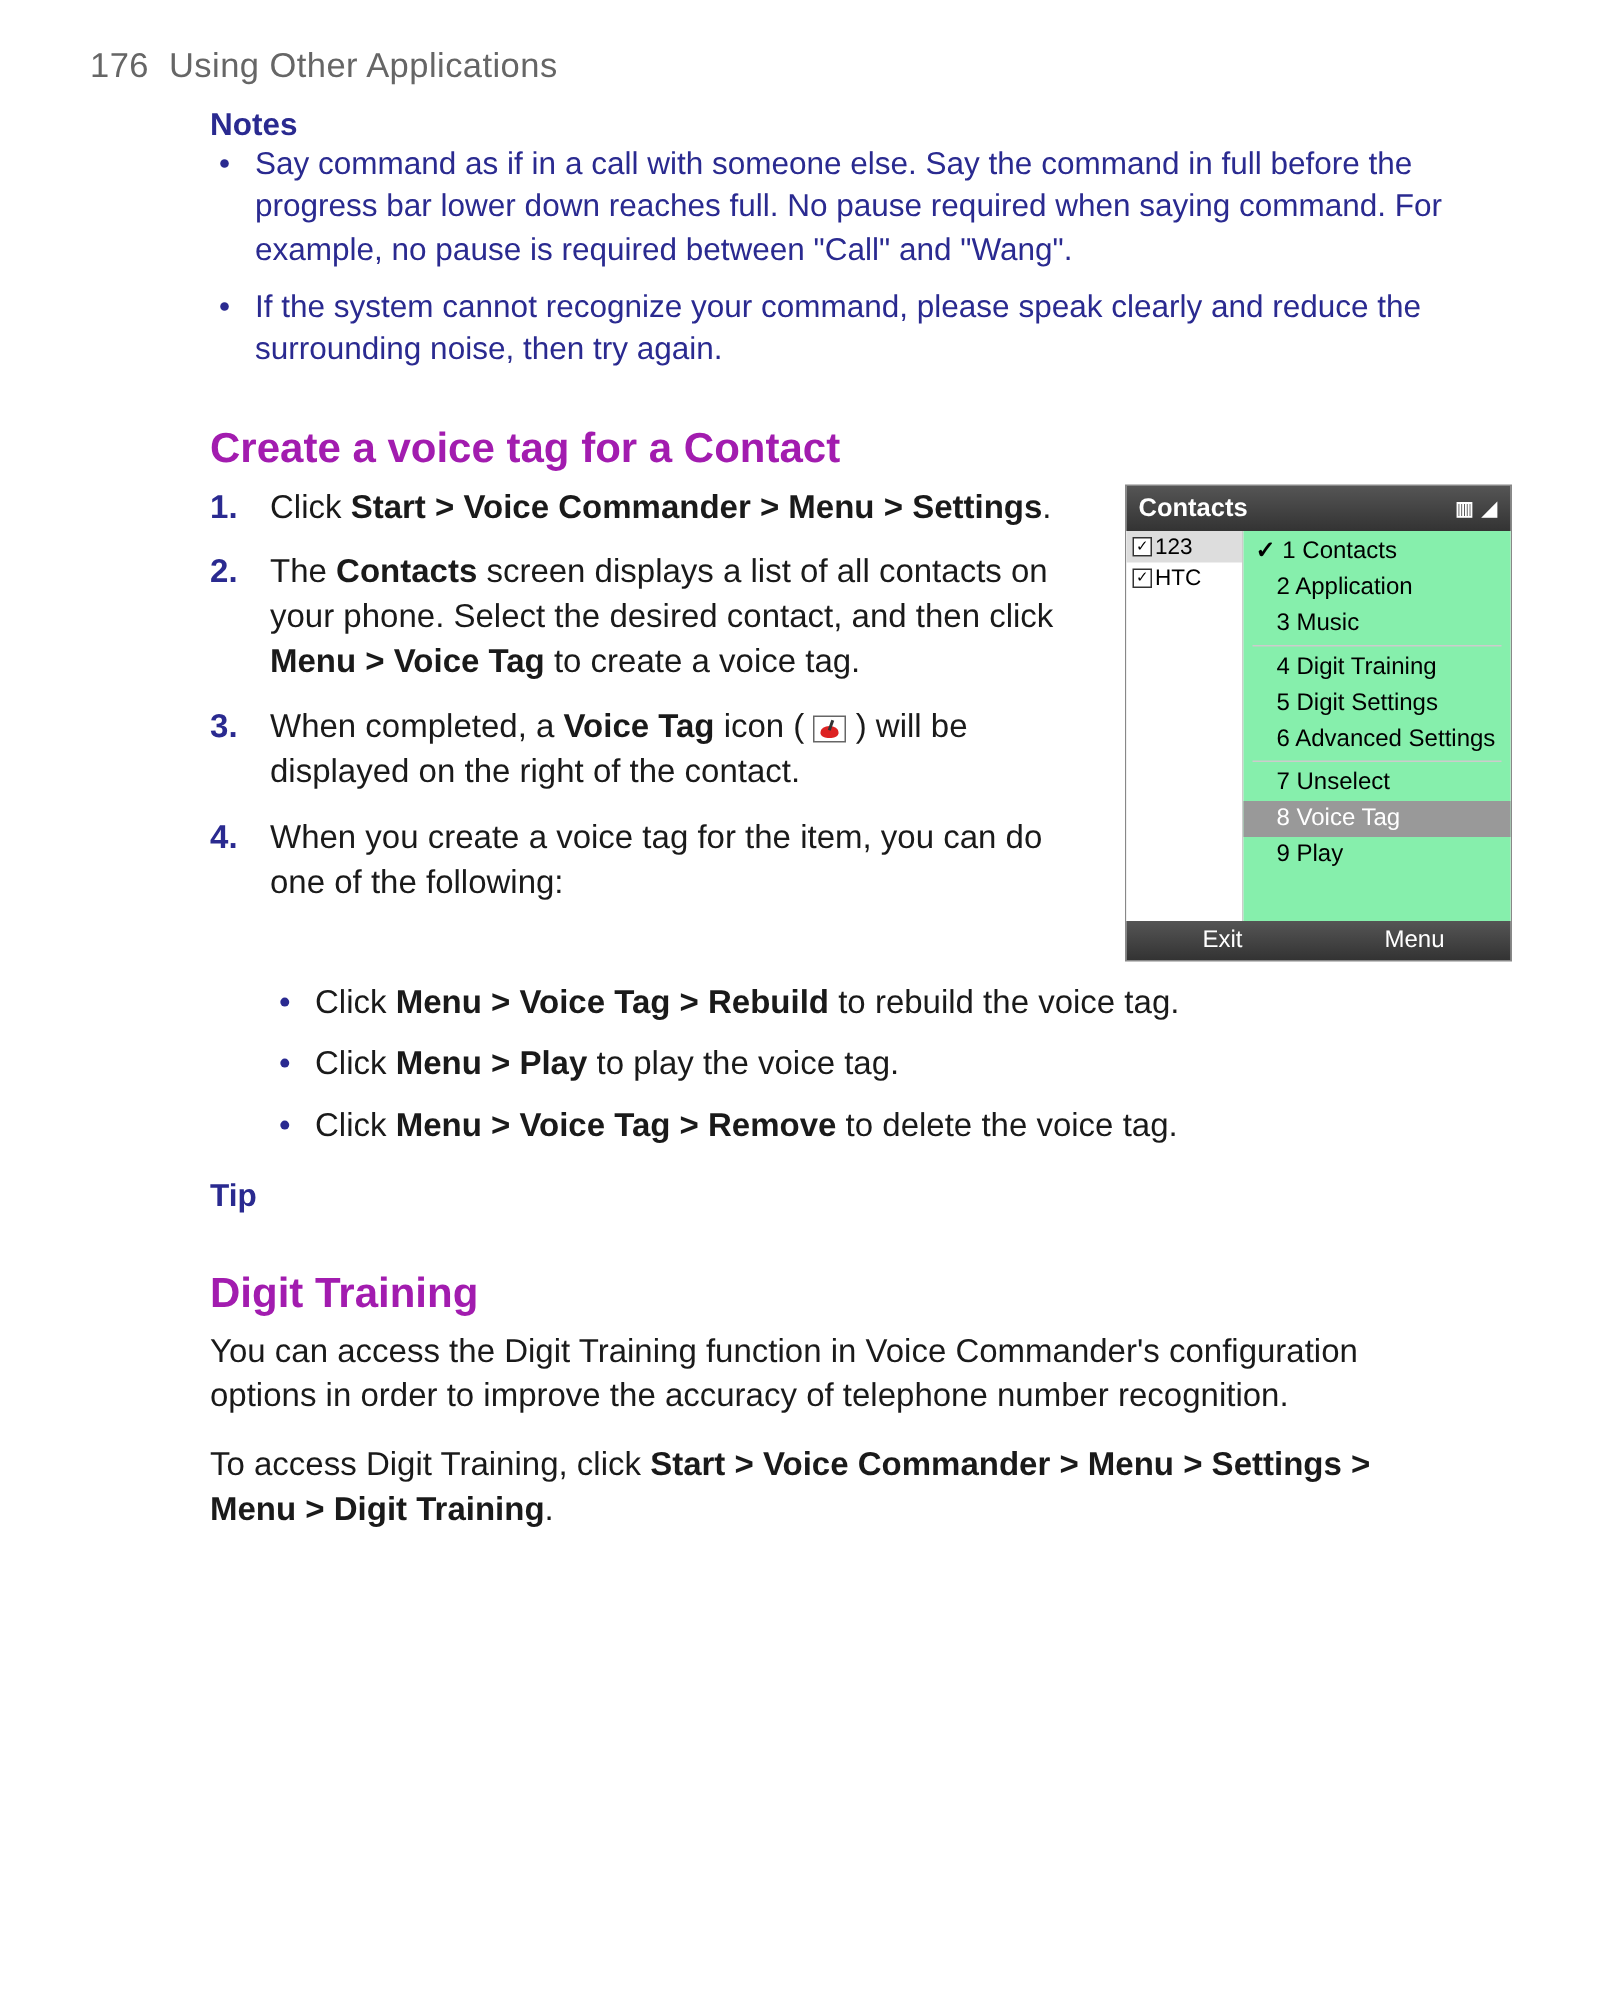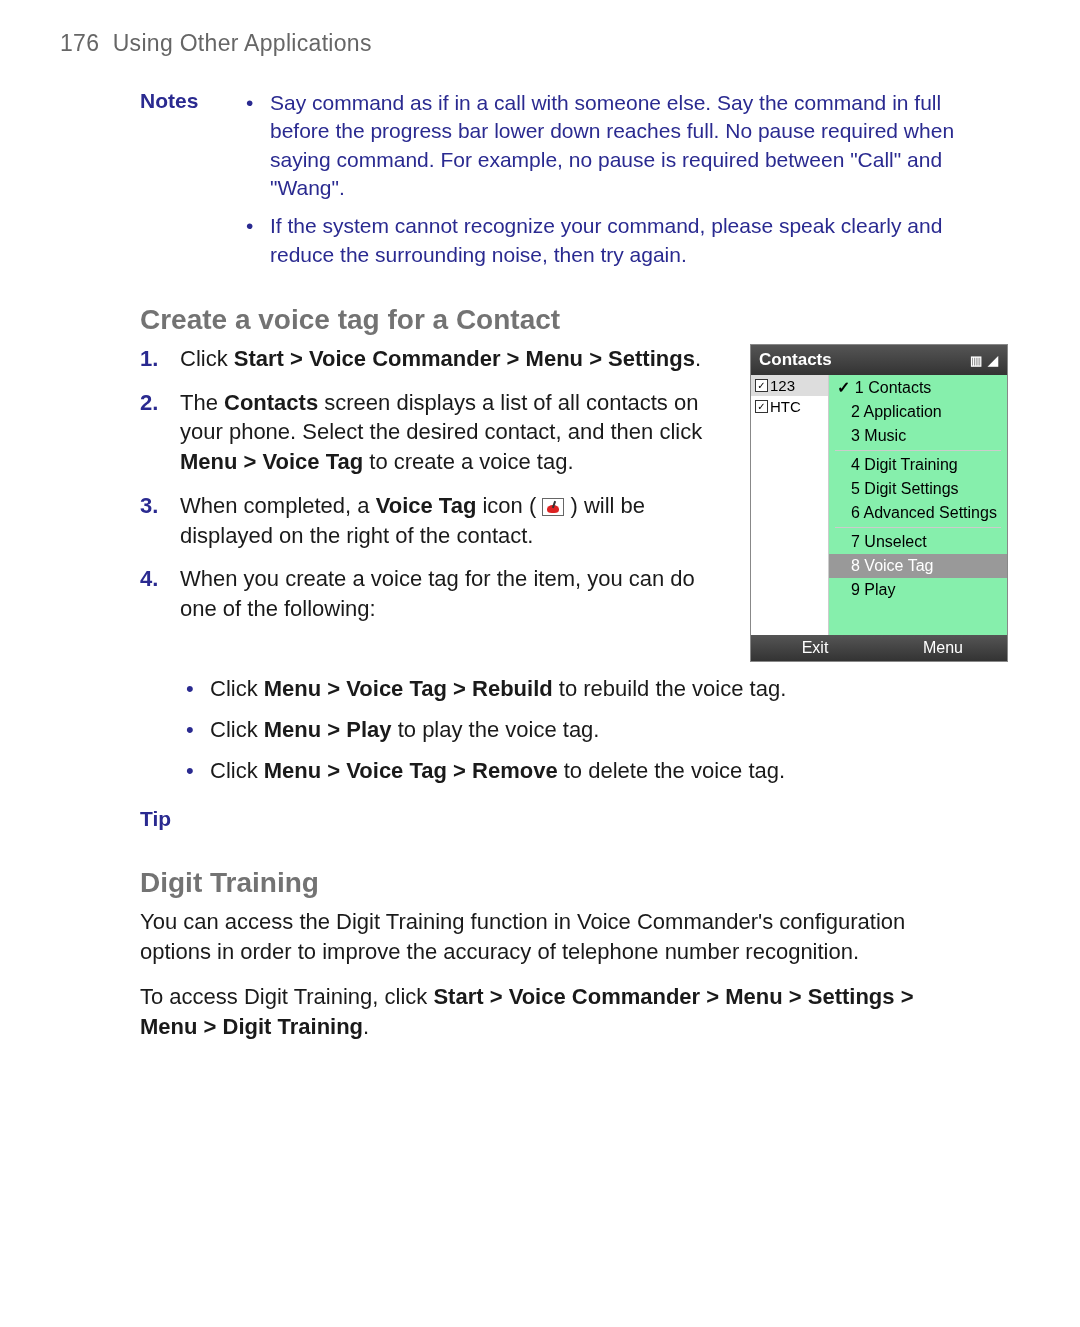--- a/index.html
+++ b/index.html
@@ -8,27 +8,28 @@
     height: 1327px;
     background: #fff;
     font-family: 'Segoe UI', 'Myriad Pro', Arial, sans-serif;
     color: #1a1a1a;
     padding: 30px 60px 30px 60px;
     position: relative;
   }
   .page-header {
     font-size: 23px;
     color: #666;
-    margin-bottom: 32px;
+    margin-bottom: 15px;
     letter-spacing: 0.3px;
   }
   .notes-block {
     display: flex;
     margin-left: 80px;
     margin-bottom: 25px;
+    flex-direction: column;
   }
   .notes-label {
     font-weight: bold;
     color: #2a2a90;
     font-size: 21px;
     width: 100px;
     flex-shrink: 0;
   }
   .notes-content {
     color: #2a2a90;
@@ -40,21 +41,21 @@
     margin-bottom: 10px;
   }
   .note-bullet {
     width: 30px;
     flex-shrink: 0;
     text-align: left;
     padding-left: 6px;
   }
   .note-text { flex: 1; padding-right: 40px; }
   .section-heading {
-    color: #737373;
+    color: #a21caf;
     font-size: 28px;
     font-weight: bold;
     margin-left: 80px;
     margin-top: 10px;
     margin-bottom: 8px;
   }
   .main-row {
     display: flex;
     margin-left: 80px;
   }

